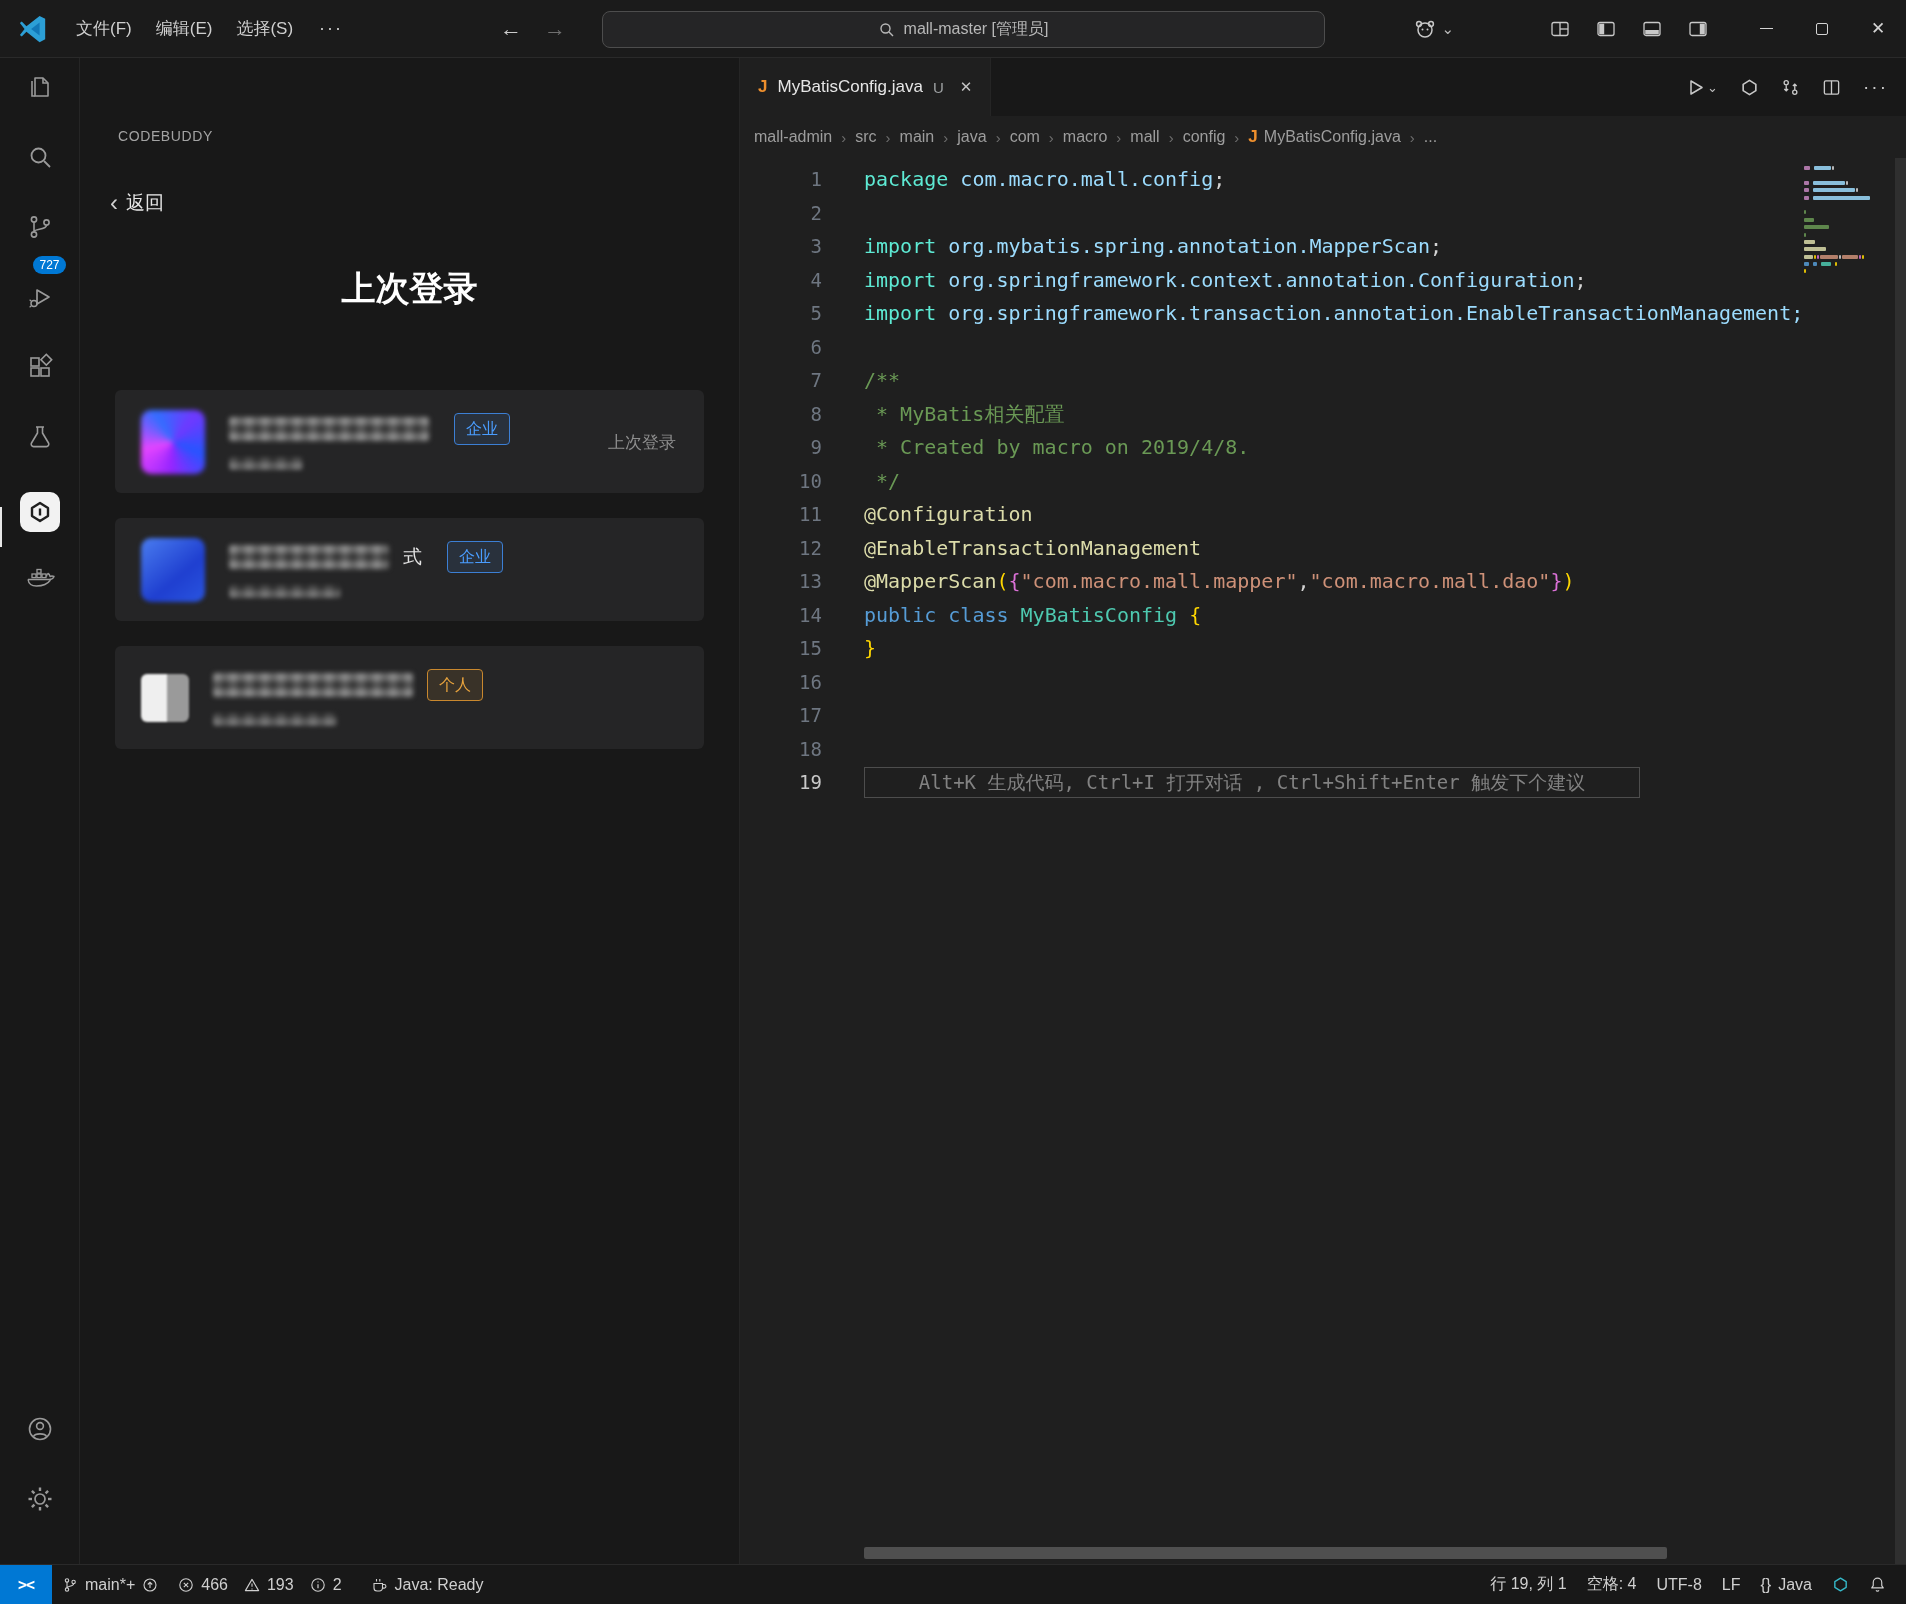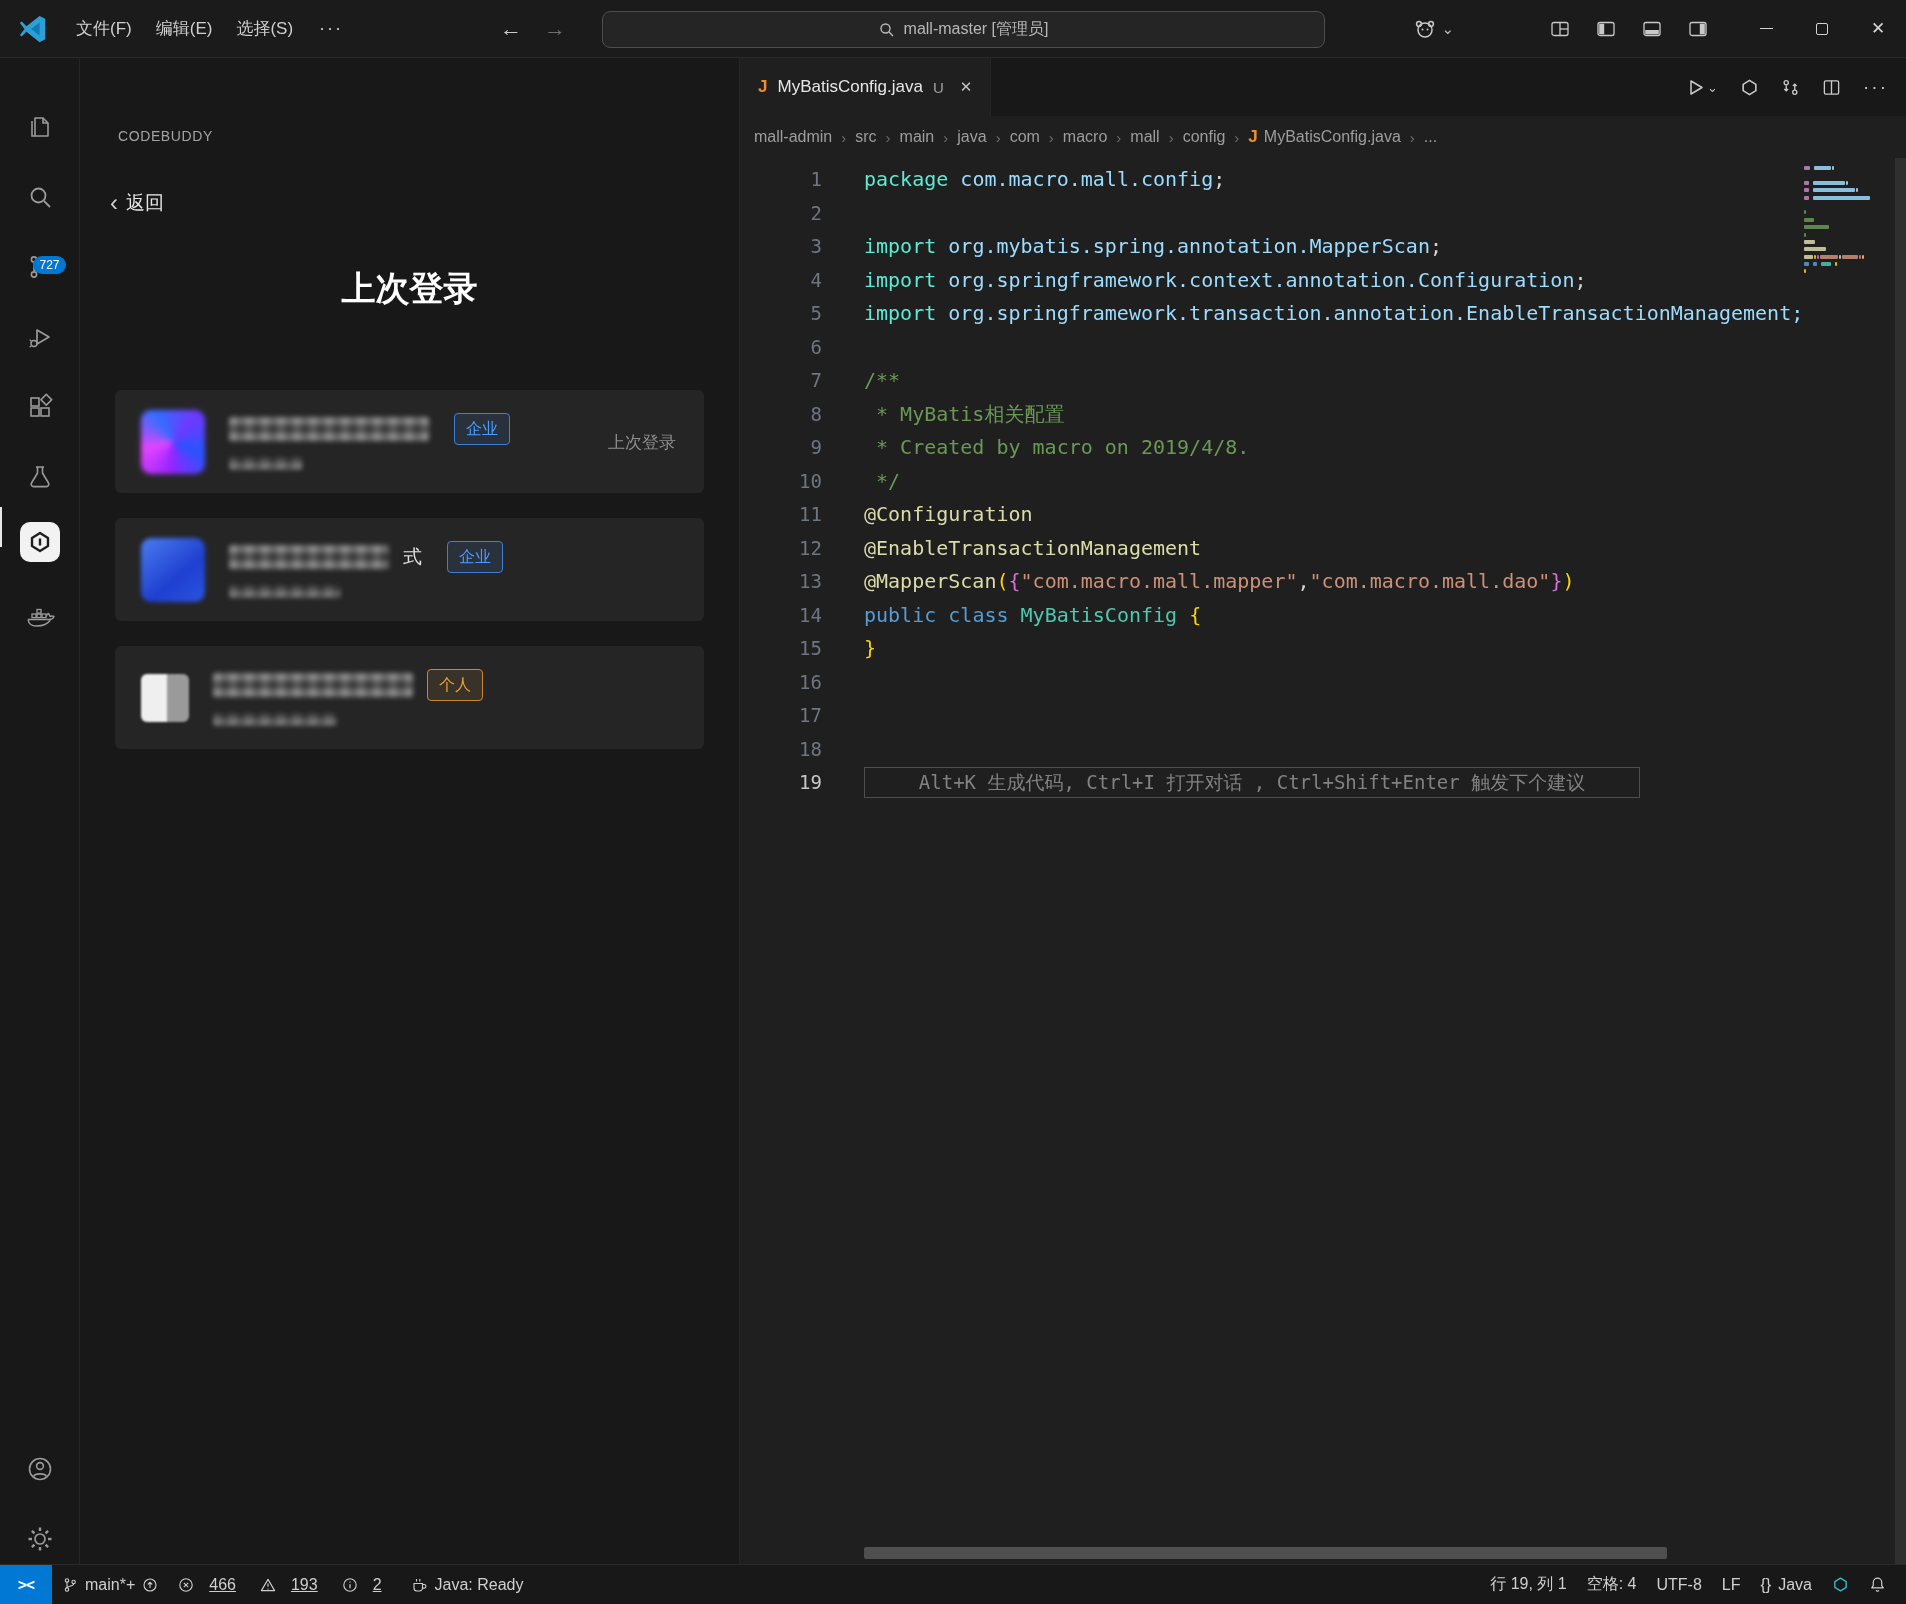--- a/index.html
+++ b/index.html
@@ -27,21 +27,21 @@
   .win-btn.close { font-size:17px; }
   .min-glyph { width:13px; height:1.4px; background:#d4d4d4; }
   .max-glyph { width:12px; height:12px; border:1.4px solid #d4d4d4; border-radius:2px; }
 
   
   .main { flex:1; display:flex; min-height:0; }
 
   
   .activitybar { width:80px; background:#181818; border-right:1px solid #252525;
     display:flex; flex-direction:column; align-items:center; padding:14px 0 10px; flex:none; }
-  .ab-item { width:80px; height:70px; display:flex; align-items:flex-end; justify-content:center; position:relative; }
+  .ab-item { width:80px; height:70px; display:flex; align-items:flex-start; justify-content:center; position:relative; }
   .ab-badge { position:absolute; right:14px; bottom:8px; background:#0078d4; color:#fff;
     font-size:12px; line-height:1; padding:3px 6px; border-radius:10px; }
   .ab-active-bar { position:absolute; left:0; top:15px; width:2.5px; height:40px; background:#e7e7e7; }
   .cb-chip { width:40px; height:40px; background:#f2f2f2; border-radius:10px; display:flex; align-items:center; justify-content:center; }
   .ab-spacer { margin-top:auto; }
 
   
   .sidebar { width:660px; background:#181818; border-right:1px solid #252525; flex:none; position:relative; padding-top:22px; }
   .sb-title { padding-left:38px; font-size:14px; letter-spacing:.6px; color:#a3a3a3;margin-top:48px; }
   .back-row { margin:46px 0 0 30px; display:flex; align-items:center; gap:8px; font-size:19px; color:#e6e6e6; width:110px; }
@@ -100,21 +100,21 @@
   .hscroll { position:absolute; left:124px; bottom:5px; width:803px; height:12px; background:#4f4f4f; border-radius:2px; }
 
   
   .statusbar { height:40px; background:#181818; border-top:1px solid #2a2a2a;
     display:flex; align-items:center; justify-content:space-between; font-size:16px; color:#cfcfcf; flex:none; }
   .sb-group { display:flex; align-items:center; height:100%; }
   .sb-item { display:flex; align-items:center; gap:7px; padding:0 10px; height:100%; }
   .sb-remote { width:52px; height:100%; background:#0078d4; color:#fff; display:flex; align-items:center; justify-content:center;
     font-family:"DejaVu Sans Mono",monospace; font-weight:bold; font-size:15px; letter-spacing:-1px; }
   .sb-right { padding-right:10px; }
-  .probs { gap:15px;text-decoration:underline; }
+  .probs { gap:7px; }
   .probs .num { margin-right:9px; }
   svg.sbi { display:block; }
 </style>
 </head>
 <body>
 
 <div class="app">
 
   <header class="titlebar">
     <div class="tb-left">

